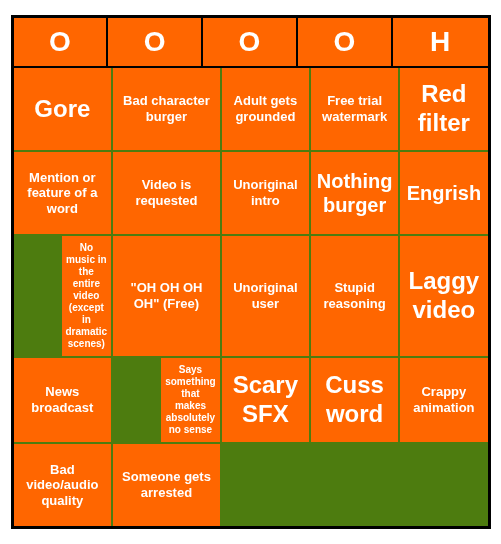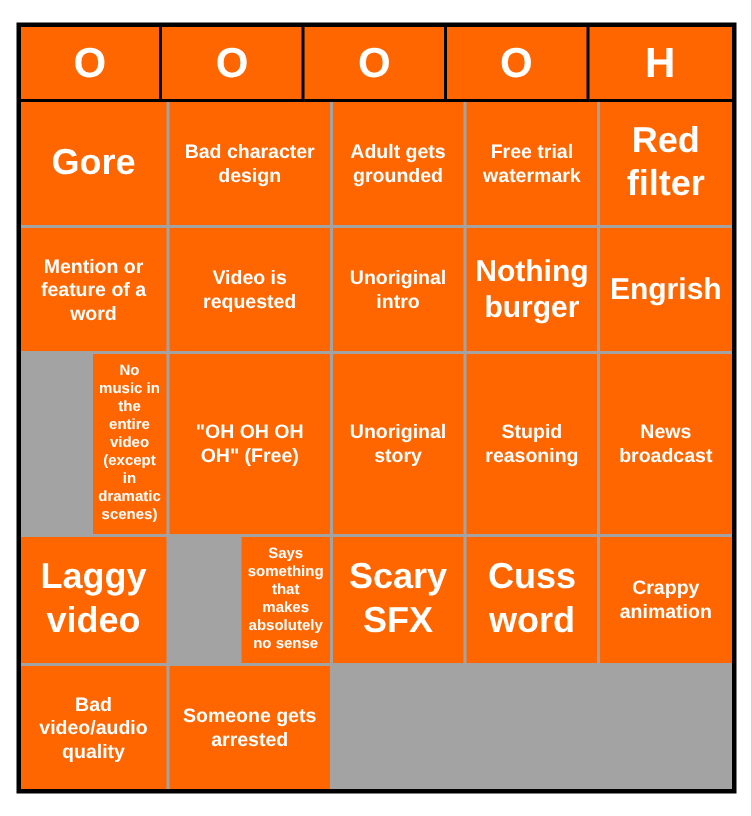--- a/index.html
+++ b/index.html
@@ -30,21 +30,21 @@
       padding: 8px 4px;
       border-right: 2px solid #000;
       border-bottom: 2px solid #000;
     }
     .header-cell:last-child {
       border-right: none;
     }
     .grid {
       display: grid;
       grid-template-columns: repeat(5, 1fr);
-      background: #a3a3a3;
+      background: #4d7c0f;
       gap: 2px;
       border-top: 0;
     }
     .cell {
       background: #FF6600;
       color: #fff;
       text-align: center;
       font-size: 13px;
       font-weight: bold;
       display: flex;
@@ -71,35 +71,35 @@
 <div class="bingo-card">
   <div class="header-row">
   <div class="header-cell">O</div>
       <div class="header-cell">O</div>
       <div class="header-cell">O</div>
       <div class="header-cell">O</div>
       <div class="header-cell">H</div>
     </div>
   <div class="grid">
   <div class="cell xlarge-text">Gore</div>
-      <div class="cell">Bad character design</div>
+      <div class="cell">Bad character burger</div>
       <div class="cell">Adult gets grounded</div>
       <div class="cell">Free trial watermark</div>
       <div class="cell xlarge-text">Red filter</div>
       <div class="cell">Mention or feature of a word</div>
       <div class="cell">Video is requested</div>
       <div class="cell">Unoriginal intro</div>
       <div class="cell large-text">Nothing burger</div>
       <div class="cell large-text">Engrish</div>
       <div class="cell small-text">No music in the entire video (except in dramatic scenes)</div>
       <div class="cell">"OH OH OH OH" (Free)</div>
-      <div class="cell">Unoriginal story</div>
+      <div class="cell">Unoriginal user</div>
       <div class="cell">Stupid reasoning</div>
+      <div class="cell xlarge-text">Laggy video</div>
       <div class="cell">News broadcast</div>
-      <div class="cell xlarge-text">Laggy video</div>
       <div class="cell small-text">Says something that makes absolutely no sense</div>
       <div class="cell xlarge-text">Scary SFX</div>
       <div class="cell xlarge-text">Cuss word</div>
       <div class="cell">Crappy animation</div>
       <div class="cell">Bad video/audio quality</div>
       <div class="cell">Someone gets arrested</div>
     </div>
 </div>
 
 </body></html>

